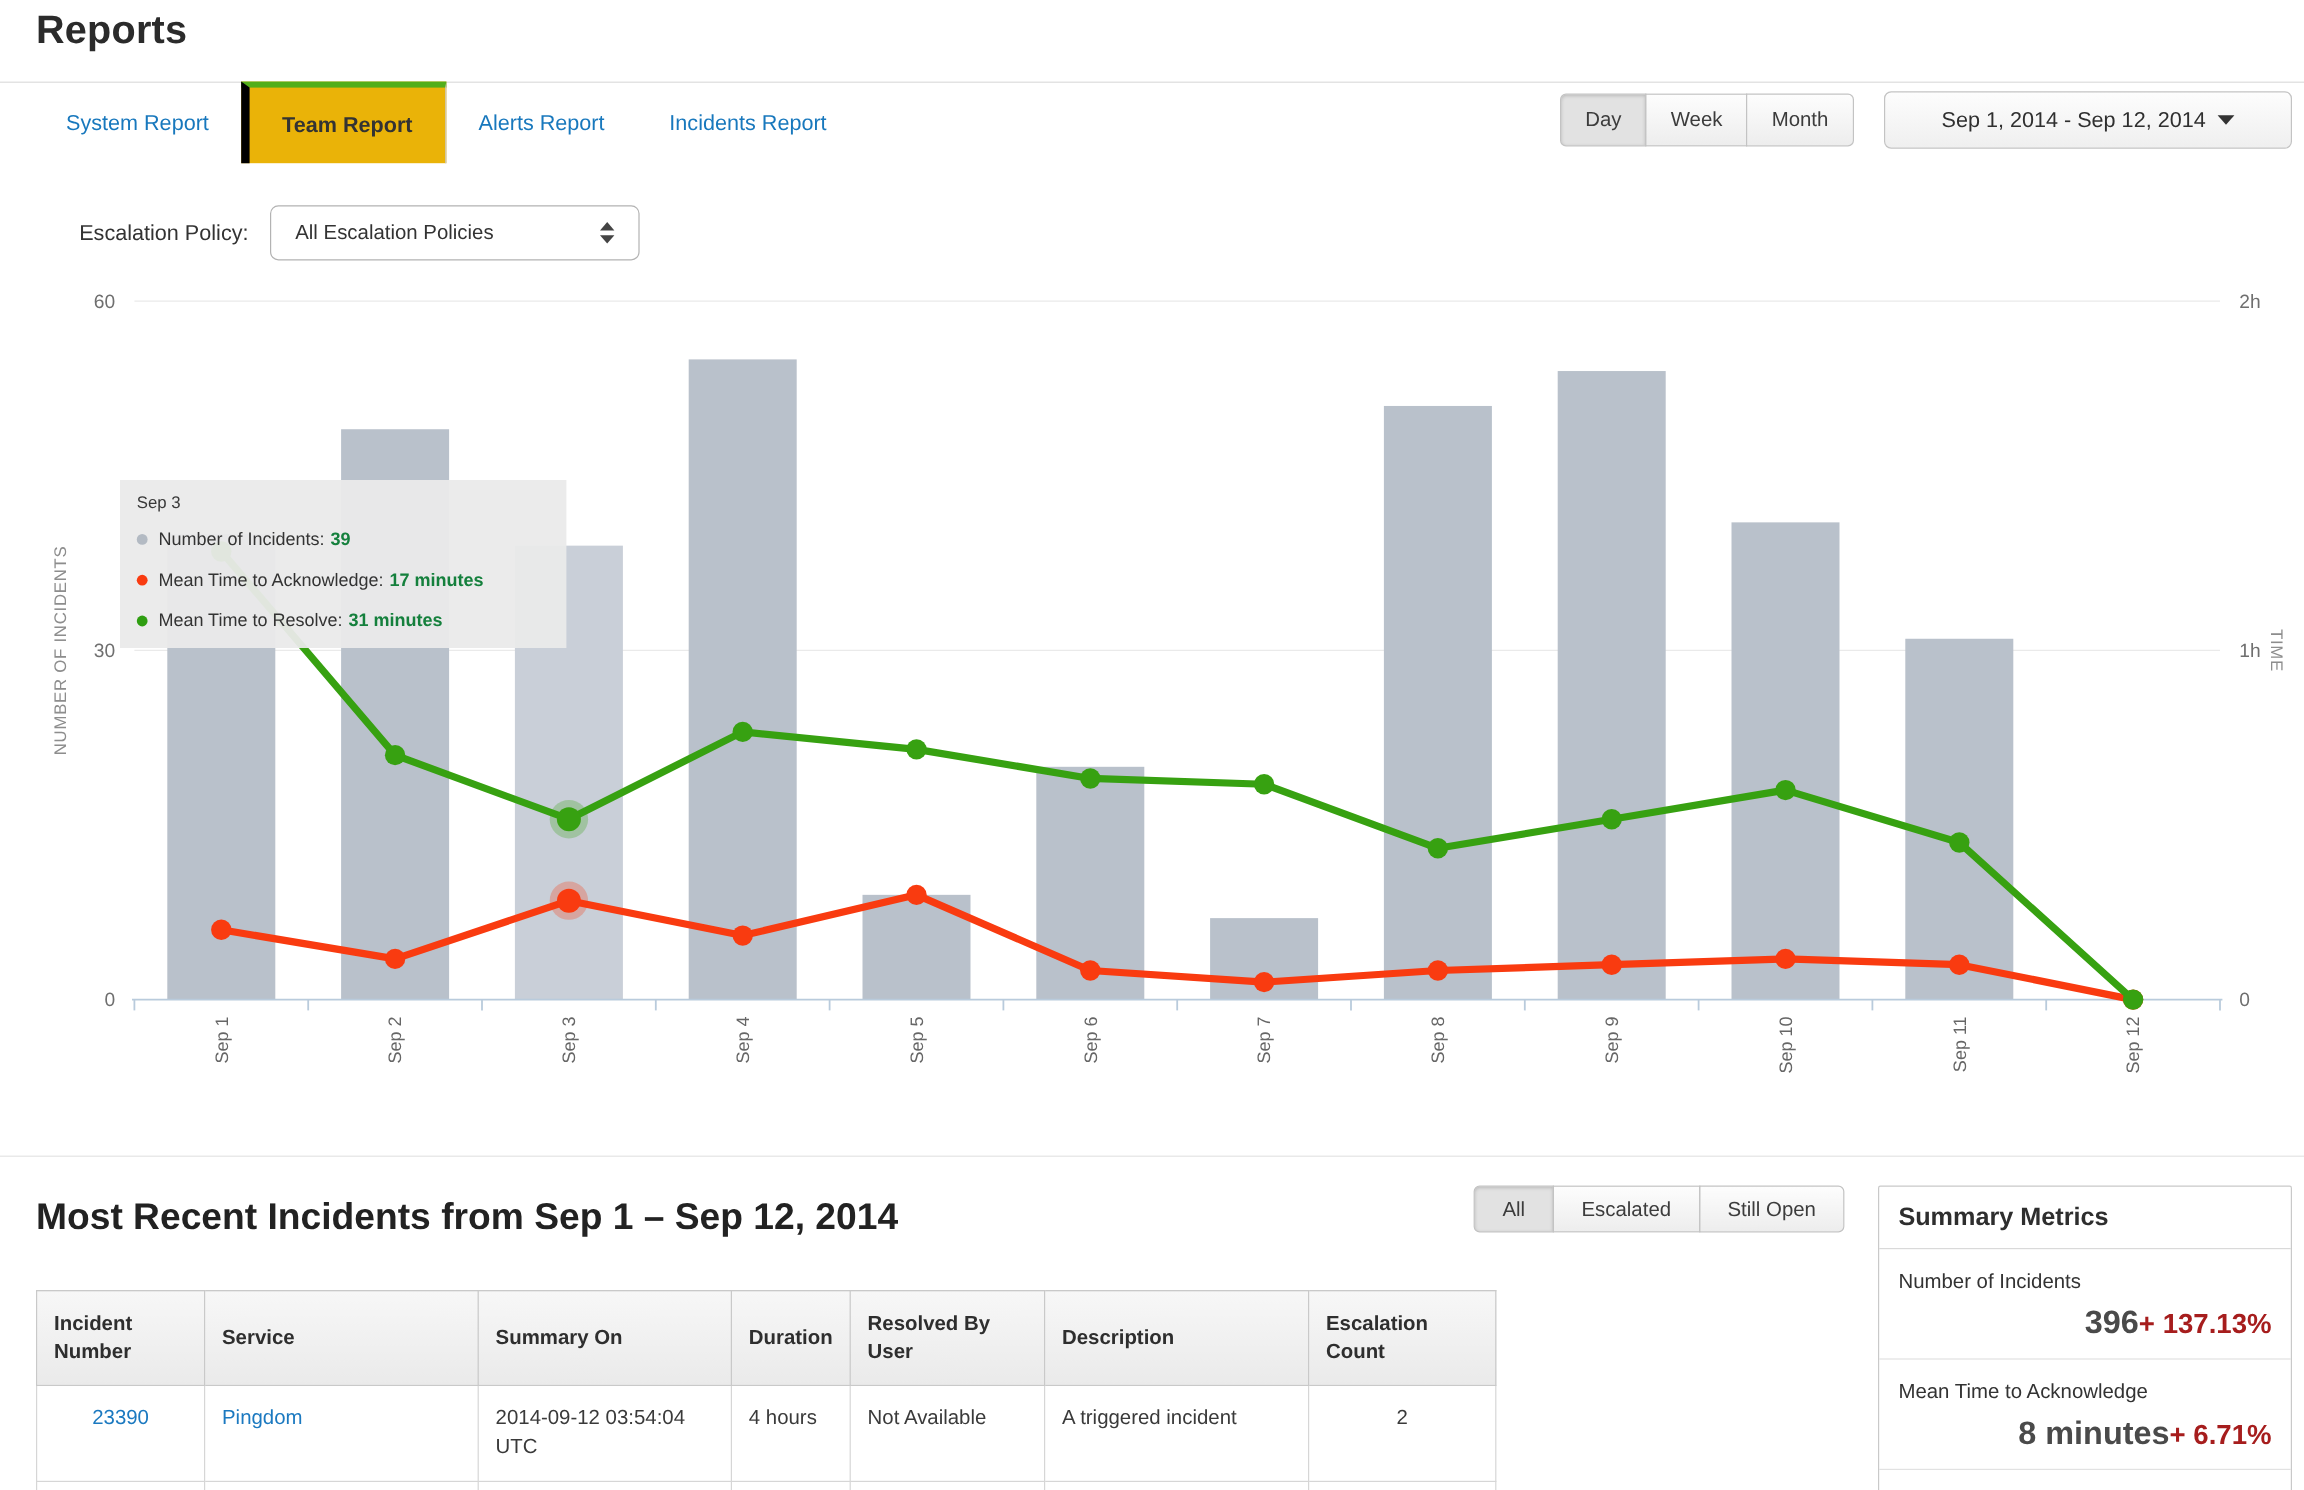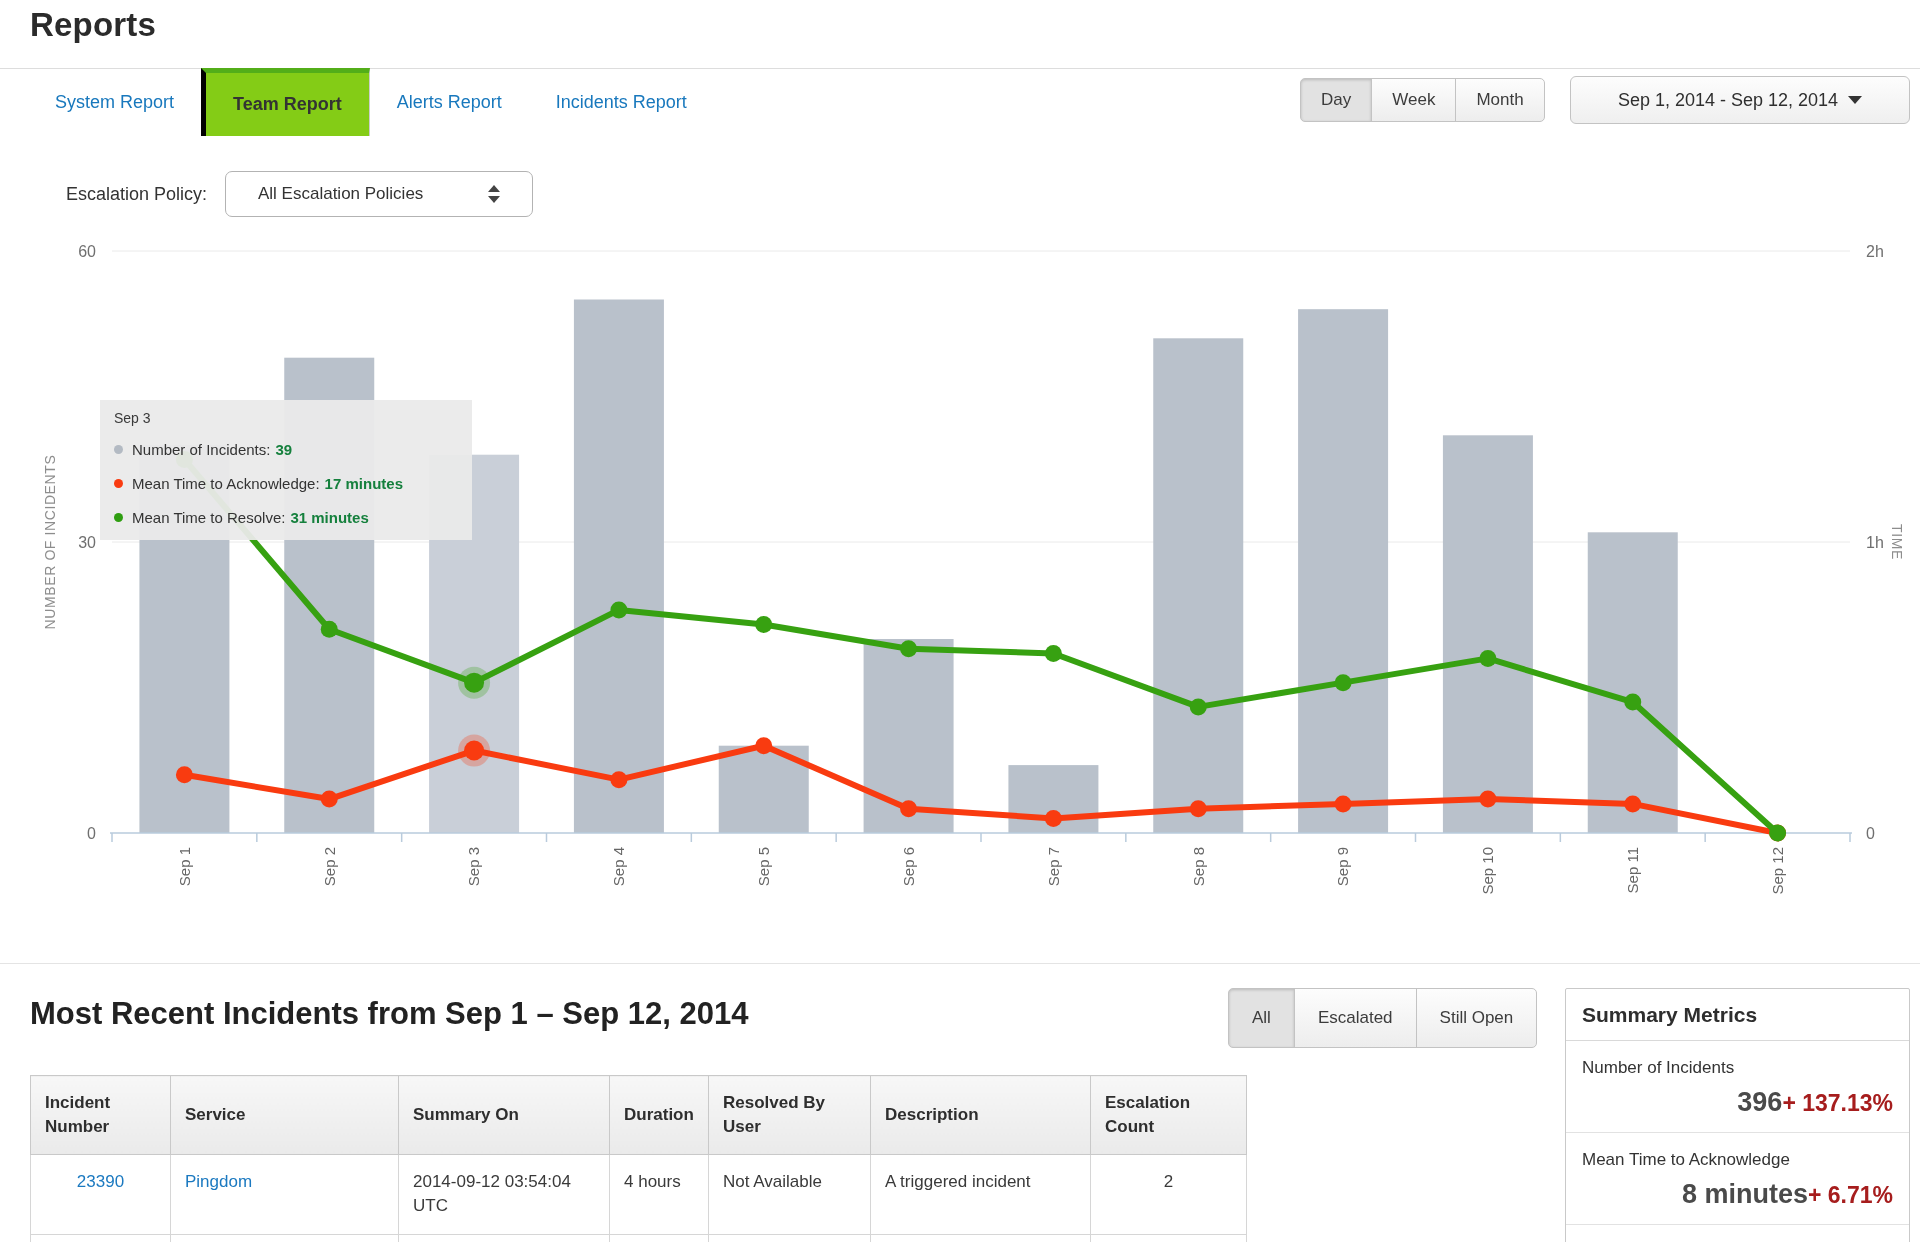--- a/index.html
+++ b/index.html
@@ -7,50 +7,50 @@
     position:relative;width:1920px;height:1242px;overflow:hidden;
     background:#fff;color:#333;
     font-family:"Liberation Sans", sans-serif;
   }
   h1{position:absolute;left:30px;top:6px;margin:0;font-size:33px;color:#2b2b2b;letter-spacing:.2px}
   .hairline{position:absolute;left:0;top:68px;width:100%;height:1px;background:#ddd}
 
   
   .tabs{position:absolute;left:28px;top:69px;display:flex;align-items:stretch}
   .tab{padding:0 27px;height:67px;display:flex;align-items:center;font-size:18px;color:#1878bd;cursor:pointer}
-  .tab.active{height:63px;background:#84cc16;border-left:5px solid #000000;border-right:1px solid #ccc;
+  .tab.active{height:63px;background:#eab308;border-left:7px solid #000000;border-right:1px solid #ccc;
     border-top:5px solid #53ae19;color:#333;font-weight:bold;margin-top:-1px}
 
   
   .seg{display:flex}
   .seg button{
     border:1px solid #c3c3c3;background:linear-gradient(#fdfdfd,#ededed);
     font-family:inherit;font-size:17px;color:#3c3c3c;padding:0 20px;height:44px;margin-left:-1px;cursor:pointer
   }
   .seg button:first-child{border-radius:5px 0 0 5px;margin-left:0}
   .seg button:last-child{border-radius:0 5px 5px 0}
   .seg button.active{background:#e2e2e2;box-shadow:inset 0 1px 3px rgba(0,0,0,.18)}
   .seg-top{position:absolute;left:1300px;top:78px}
   .seg-incidents{position:absolute;left:1228px;top:988px}
-  .seg-incidents button{height:60px;padding:0 23px}
+  .seg-incidents button{height:39px;padding:0 23px}
 
   .date-btn{
     position:absolute;left:1570px;top:76px;width:340px;height:48px;box-sizing:border-box;
     border:1px solid #c3c3c3;border-radius:6px;background:linear-gradient(#fdfdfd,#efefef);
     display:flex;align-items:center;justify-content:center;gap:10px;
     font-size:18px;color:#2f2f2f;cursor:pointer
   }
   .caret-down{width:0;height:0;border-left:7px solid transparent;border-right:7px solid transparent;border-top:8px solid #333}
 
   
   .esc-label{position:absolute;left:66px;top:184px;font-size:18px;color:#333}
   .esc-select{
     position:absolute;left:225px;top:171px;width:308px;height:46px;box-sizing:border-box;
     border:1px solid #b3b3b3;border-radius:7px;background:#fff;
-    display:flex;align-items:center;padding:0 32px;font-size:17px;color:#333;cursor:pointer
+    display:flex;align-items:center;padding:0 20px;font-size:17px;color:#333;cursor:pointer
   }
   .updown{margin-left:auto;display:flex;flex-direction:column;gap:4px}
   .updown i{display:block;width:0;height:0;border-left:6px solid transparent;border-right:6px solid transparent}
   .updown .up{border-bottom:7px solid #444}
   .updown .dn{border-top:7px solid #444}
 
   
   #chart-svg{position:absolute;left:0;top:240px}
   #chart-svg text{font-family:inherit}
   .tick-label{font-size:16px;fill:#6f6f6f}

